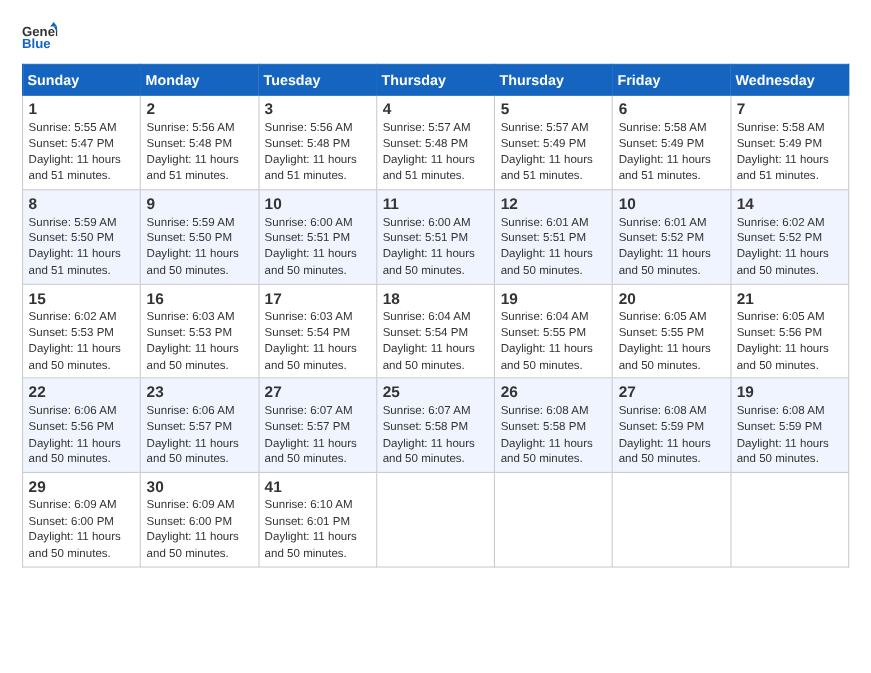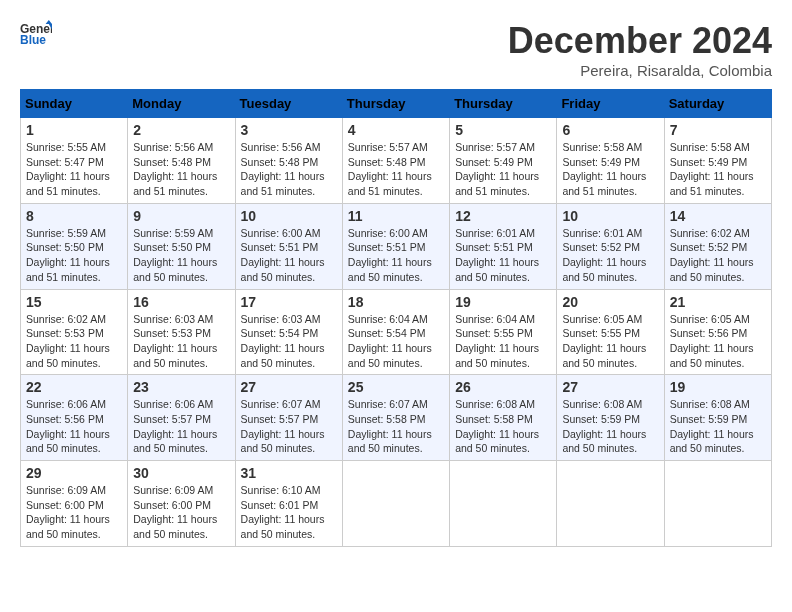--- a/index.html
+++ b/index.html
@@ -37,21 +37,21 @@
       font-size: 15px;
       color: #555;
     }
     .calendar-table {
       width: 100%;
       border-collapse: collapse;
       font-size: 11px;
     }
     .calendar-table th {
       background-color: #1565c0;
-      color: #000000;
+      color: #ffffff;
       padding: 6px 4px;
       text-align: left;
       font-size: 13px;
       font-weight: bold;
       border: 1px solid #1565c0;
     }
     .calendar-table td {
       border: 1px solid #ccc;
       vertical-align: top;
       padding: 4px 5px;
@@ -84,36 +84,32 @@
 
 <div class="header">
   <div class="logo">
     <svg class="logo-icon" viewBox="0 0 40 35" xmlns="http://www.w3.org/2000/svg">
       <text x="0" y="16" font-family="Arial" font-size="15" font-weight="bold" fill="#333">General</text>
       <text x="0" y="30" font-family="Arial" font-size="15" font-weight="bold" fill="#1565c0">Blue</text>
       <polygon points="32,5 40,5 36,0" fill="#1565c0"></polygon>
       <polygon points="36,5 40,5 40,12" fill="#1565c0"></polygon>
     </svg>
   </div>
-  <div class="title-block">
-    <div class="month-title">December 2024</div>
-    <div class="location-subtitle">Pereira, Risaralda, Colombia</div>
-  </div>
 </div>
 
 <table class="calendar-table">
   <thead>
     <tr>
     <th>Sunday</th>
         <th>Monday</th>
         <th>Tuesday</th>
         <th>Thursday</th>
         <th>Thursday</th>
         <th>Friday</th>
-        <th>Saturday</th>
+        <th>Wednesday</th>
       </tr>
   </thead>
   <tbody id="calendar-body">
   <tr>
         <td><span class="day-number">1</span><span class="day-info">Sunrise: 5:55 AM<br>Sunset: 5:47 PM<br>Daylight: 11 hours and 51 minutes.</span></td>
         <td><span class="day-number">2</span><span class="day-info">Sunrise: 5:56 AM<br>Sunset: 5:48 PM<br>Daylight: 11 hours and 51 minutes.</span></td>
         <td><span class="day-number">3</span><span class="day-info">Sunrise: 5:56 AM<br>Sunset: 5:48 PM<br>Daylight: 11 hours and 51 minutes.</span></td>
         <td><span class="day-number">4</span><span class="day-info">Sunrise: 5:57 AM<br>Sunset: 5:48 PM<br>Daylight: 11 hours and 51 minutes.</span></td>
         <td><span class="day-number">5</span><span class="day-info">Sunrise: 5:57 AM<br>Sunset: 5:49 PM<br>Daylight: 11 hours and 51 minutes.</span></td>
         <td><span class="day-number">6</span><span class="day-info">Sunrise: 5:58 AM<br>Sunset: 5:49 PM<br>Daylight: 11 hours and 51 minutes.</span></td>
@@ -142,20 +138,20 @@
         <td><span class="day-number">23</span><span class="day-info">Sunrise: 6:06 AM<br>Sunset: 5:57 PM<br>Daylight: 11 hours and 50 minutes.</span></td>
         <td><span class="day-number">27</span><span class="day-info">Sunrise: 6:07 AM<br>Sunset: 5:57 PM<br>Daylight: 11 hours and 50 minutes.</span></td>
         <td><span class="day-number">25</span><span class="day-info">Sunrise: 6:07 AM<br>Sunset: 5:58 PM<br>Daylight: 11 hours and 50 minutes.</span></td>
         <td><span class="day-number">26</span><span class="day-info">Sunrise: 6:08 AM<br>Sunset: 5:58 PM<br>Daylight: 11 hours and 50 minutes.</span></td>
         <td><span class="day-number">27</span><span class="day-info">Sunrise: 6:08 AM<br>Sunset: 5:59 PM<br>Daylight: 11 hours and 50 minutes.</span></td>
         <td><span class="day-number">19</span><span class="day-info">Sunrise: 6:08 AM<br>Sunset: 5:59 PM<br>Daylight: 11 hours and 50 minutes.</span></td>
       </tr>
       <tr>
         <td><span class="day-number">29</span><span class="day-info">Sunrise: 6:09 AM<br>Sunset: 6:00 PM<br>Daylight: 11 hours and 50 minutes.</span></td>
         <td><span class="day-number">30</span><span class="day-info">Sunrise: 6:09 AM<br>Sunset: 6:00 PM<br>Daylight: 11 hours and 50 minutes.</span></td>
-        <td><span class="day-number">31</span><span class="day-info">Sunrise: 6:10 AM<br>Sunset: 6:01 PM<br>Daylight: 11 hours and 50 minutes.</span></td>
+        <td><span class="day-number">41</span><span class="day-info">Sunrise: 6:10 AM<br>Sunset: 6:01 PM<br>Daylight: 11 hours and 50 minutes.</span></td>
         <td class="empty-cell"></td>
         <td class="empty-cell"></td>
         <td class="empty-cell"></td>
         <td class="empty-cell"></td>
       </tr>
     </tbody>
 </table>
 
 </body></html>

